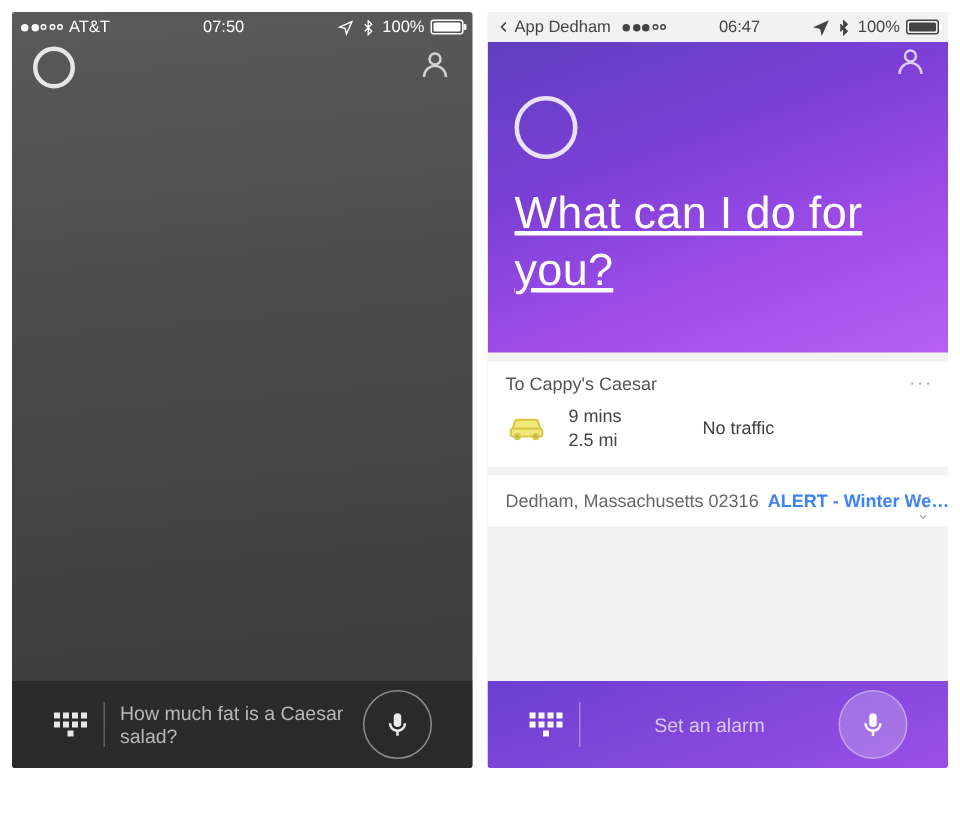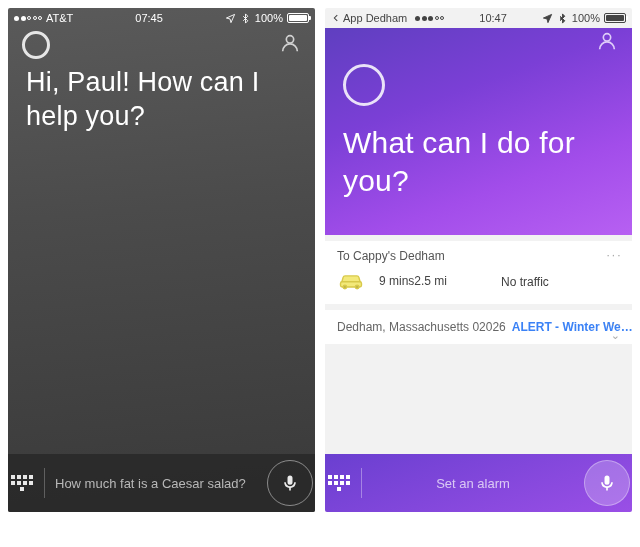--- a/index.html
+++ b/index.html
@@ -19,44 +19,44 @@
   .sb-battery::after { content:""; position:absolute; right:-3px; top:2px; width:2px; height:4px; background:#fff; border-radius:0 1px 1px 0;}
   .sb-battery .fill { position:absolute; inset:1px; background:#fff; border-radius:1px;}
   .sb-icons svg { width: 11px; height: 11px; }
   .topbar { height: 34px; display: flex; align-items: center; justify-content: space-between; padding: 0 14px; }
   .halo { width: 28px; height: 28px; border: 3px solid rgba(255,255,255,0.85); border-radius: 50%; }
   .halo.big { width: 42px; height: 42px; border-width: 3.5px; margin: 6px 0 14px 18px; }
   .user-icon svg { width: 22px; height: 22px; opacity: 0.85; }
   .greeting { padding: 4px 18px 0 18px; font-weight: 300; font-size: 27px; line-height: 1.25; letter-spacing: 0.2px; }
   .greeting.big { font-size: 30px; }
   
-  .bottombar { position: absolute; left:0; right:0; bottom:0; height: 58px; background: rgba(40,40,40,0.85); display:flex; align-items:center; padding: 0 2px; gap: 10px; }
+  .bottombar { position: absolute; left:0; right:0; bottom:0; height: 58px; background: rgba(40,40,40,0.85); display:flex; align-items:center; padding: 0 27px; gap: 10px; }
   .apps-icon { width: 24px; display:flex; flex-wrap:wrap; gap:2px; align-content:center; justify-content:center; }
   .apps-icon span { width:4px; height:4px; background:#e8e8e8; }
   .divider { width:1px; height:30px; background: rgba(255,255,255,0.25); }
   .placeholder { flex:1; color: #b8b8b8; font-size: 13px; font-weight: 300; }
   .mic-btn { width: 46px; height:46px; border-radius:50%; border:1.5px solid rgba(255,255,255,0.45); display:flex; align-items:center; justify-content:center; }
   .mic-btn svg { width:20px; height:20px; fill:#eaeaea; }
   
   .right .statusbar { color:#444; }
   .right .statusbar .sb-dot.fill { background:#444; }
   .right .statusbar .sb-dot.empty { border-color:#444; }
   .right .statusbar .sb-battery { border-color:#444; }
   .right .statusbar .sb-battery .fill { background:#444; }
   .right .sb-icons svg { stroke:#444; fill:#444; }
   .back-label { font-size: 11px; display:flex; align-items:center; gap:2px; }
   .back-label svg { width:10px; height:10px; }
-  .hero { background: linear-gradient(160deg, #5f3fc0 0%, #7b3fd6 35%, #a24dea 70%, #b760f2 100%); color:#fff; padding-bottom: 36px; }
+  .hero { background: linear-gradient(160deg, #5f3fc0 0%, #7b3fd6 35%, #a24dea 70%, #b760f2 100%); color:#fff; padding-bottom: 36px; text-decoration: underline; }
   .card { background:#fff; color:#333; margin: 6px 0 0 0; font-size: 12px; position: relative; }
   .card .more { position:absolute; top:6px; right:10px; color:#aaa; letter-spacing:1px; font-size:13px;}
   .card1 { padding: 8px 12px 10px 12px; }
   .card-title { font-size: 12px; color:#555; margin-bottom: 6px; }
   .card-row { display:flex; align-items:center; gap: 14px; }
   .car-icon svg { width:28px; height:22px; }
-  .times { display:flex; line-height:1.35; color:#444; font-size:12px; }
+  .times { display:flex; flex-direction:column; line-height:1.35; color:#444; font-size:12px; }
   .traffic { margin-left: 40px; color:#404040; font-size:12px; }
   .card2 { padding: 10px 12px; display:flex; gap:6px; white-space:nowrap; overflow:hidden; }
   .loc { color:#666; }
   .alert { color:#3b82f6; font-weight:600; }
   .card2 .more { top:6px; }
   .card2 .chev { position:absolute; bottom:2px; right:12px; color:#aaa; font-size:11px;}
   
   .bottombar.r { position: static; margin-top: auto; background: linear-gradient(160deg, #6a3fd0, #9a4fe6); }
   .bottombar.r .placeholder { color: rgba(255,255,255,0.7); text-align: center; }
   .bottombar.r .mic-btn { background: rgba(255,255,255,0.22); border-color: rgba(255,255,255,0.35); }
@@ -76,21 +76,21 @@
       <div class="sb-left">
         <span class="sb-dots">
           <span class="sb-dot fill"></span>
             <span class="sb-dot fill"></span>
             <span class="sb-dot empty"></span>
             <span class="sb-dot empty"></span>
             <span class="sb-dot empty"></span>
         </span>
         <span>AT&amp;T</span>
       </div>
-      <div>07:45</div>
+      <div>07:50</div>
       <div class="sb-right sb-icons">
         <svg viewBox="0 0 24 24" fill="none" stroke="#fff" stroke-width="2">
             <path d="M3 11l18-8-8 18-2-8-8-2z"></path>
           </svg>
         <svg viewBox="0 0 24 24" fill="none" stroke="#fff" stroke-width="2">
             <path d="M7 7l10 10-5 5V2l5 5L7 17"></path>
           </svg>
         <span>100%</span>
         <span class="sb-battery">
             <span class="fill"></span>
@@ -99,21 +99,20 @@
     </div>
     <div class="topbar">
       <div class="halo"></div>
       <div class="user-icon">
         <svg viewBox="0 0 24 24" fill="none" stroke="#e8e8e8" stroke-width="1.8">
             <circle cx="12" cy="8" r="4"></circle>
             <path d="M4 21c0-4.4 3.6-8 8-8s8 3.6 8 8"></path>
           </svg>
       </div>
     </div>
-    <div class="greeting">Hi, Paul! How can I help you?</div>
 
     <div class="bottombar">
       <div class="apps-icon">
         <span></span>
           <span></span>
           <span></span>
           <span></span>
           <span></span>
           <span></span>
           <span></span>
@@ -140,21 +139,21 @@
           <span>App Dedham</span>
         </span>
         <span class="sb-dots" style="margin-left:4px">
           <span class="sb-dot fill"></span>
             <span class="sb-dot fill"></span>
             <span class="sb-dot fill"></span>
             <span class="sb-dot empty"></span>
             <span class="sb-dot empty"></span>
         </span>
       </div>
-      <div>10:47</div>
+      <div>06:47</div>
       <div class="sb-right sb-icons">
         <svg viewBox="0 0 24 24" fill="none" stroke="#444" stroke-width="2">
             <path d="M3 11l18-8-8 18-2-8-8-2z"></path>
           </svg>
         <svg viewBox="0 0 24 24" fill="none" stroke="#444" stroke-width="2">
             <path d="M7 7l10 10-5 5V2l5 5L7 17"></path>
           </svg>
         <span>100%</span>
         <span class="sb-battery">
             <span class="fill"></span>
@@ -172,41 +171,41 @@
                 <path d="M4 21c0-4.4 3.6-8 8-8s8 3.6 8 8"></path>
               </svg>
           </div>
         </div>
         <div class="halo big"></div>
         <div class="greeting big">What can I do for you?</div>
       </div>
 
       <div class="card card1">
         <div class="more">···</div>
-        <div class="card-title">To Cappy's Dedham</div>
+        <div class="card-title">To Cappy's Caesar</div>
         <div class="card-row">
           <span class="car-icon">
             <svg viewBox="0 0 32 24" fill="none" stroke="#d8c94a" stroke-width="1.6">
                 <path d="M5 16l2-7c.3-1 1.2-1.7 2.2-1.7h13.6c1 0 1.9.7 2.2 1.7l2 7" fill="#f3e97a"></path>
                 <rect x="4" y="14" width="24" height="6" rx="2" fill="#f3e97a"></rect>
                 <circle cx="9" cy="20" r="2" fill="#bdb24e"></circle>
                 <circle cx="23" cy="20" r="2" fill="#bdb24e"></circle>
               </svg>
           </span>
           <span class="times">
             <span>9 mins</span>
             <span>2.5 mi</span>
           </span>
           <span class="traffic">No traffic</span>
         </div>
       </div>
 
       <div class="card card2">
         <div class="more">···</div>
-        <span class="loc">Dedham, Massachusetts 02026</span>
+        <span class="loc">Dedham, Massachusetts 02316</span>
         <span class="alert">ALERT - Winter We…</span>
         <div class="chev">⌄</div>
       </div>
     </div>
 
     <div class="bottombar r">
       <div class="apps-icon">
         <span></span>
           <span></span>
           <span></span>

